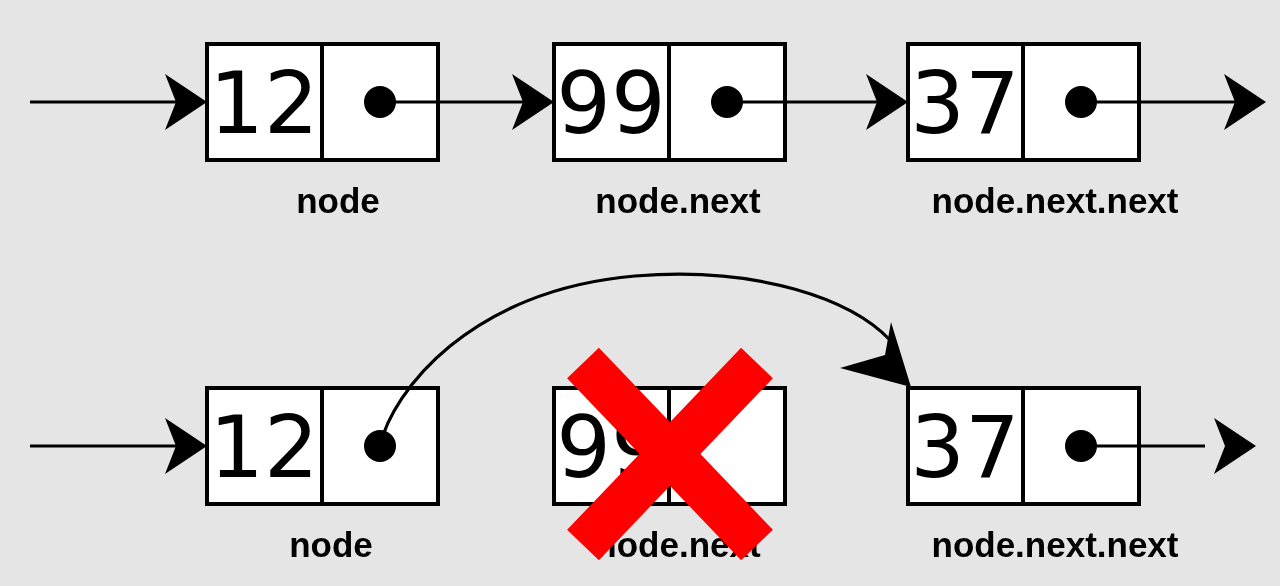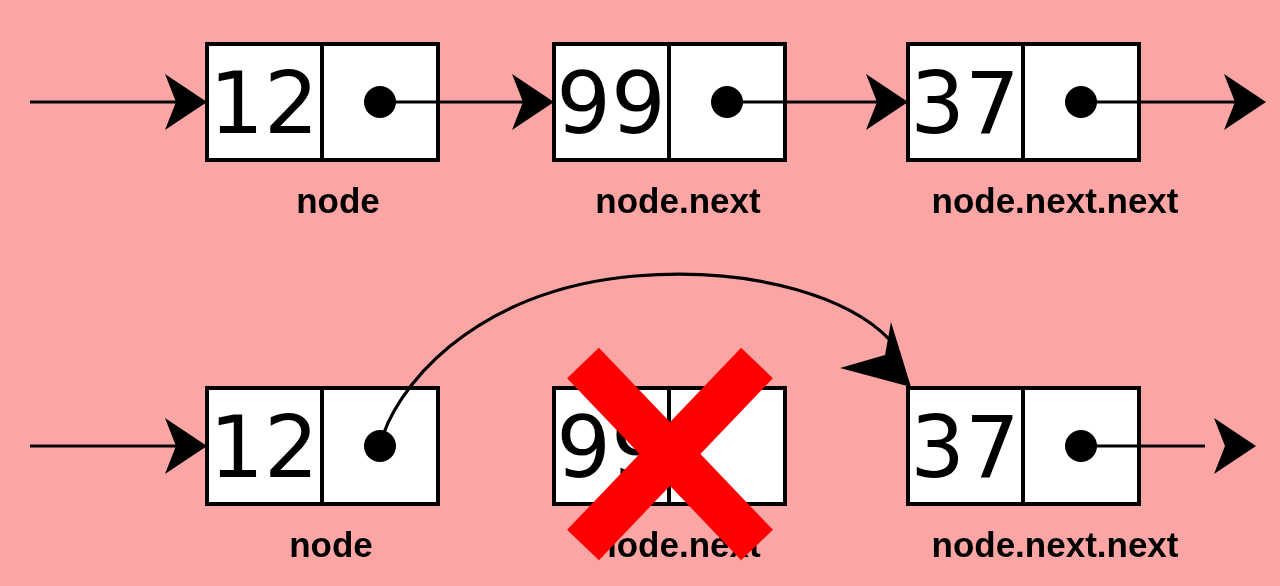--- a/index.html
+++ b/index.html
@@ -11,21 +11,21 @@
   body {
     width: 1280px;
     height: 586px;
     overflow: hidden;
     font-family: "DejaVu Sans", sans-serif;
   }
   #diagram-root {
     position: relative;
     width: 1280px;
     height: 586px;
-    background: #fca5a5;
+    background: #e5e5e5;
     text-align: center;
   }
   svg.layer {
     position: absolute;
     top: 0;
     left: 0;
     width: 1280px;
     height: 586px;
   }
   .node-value {

